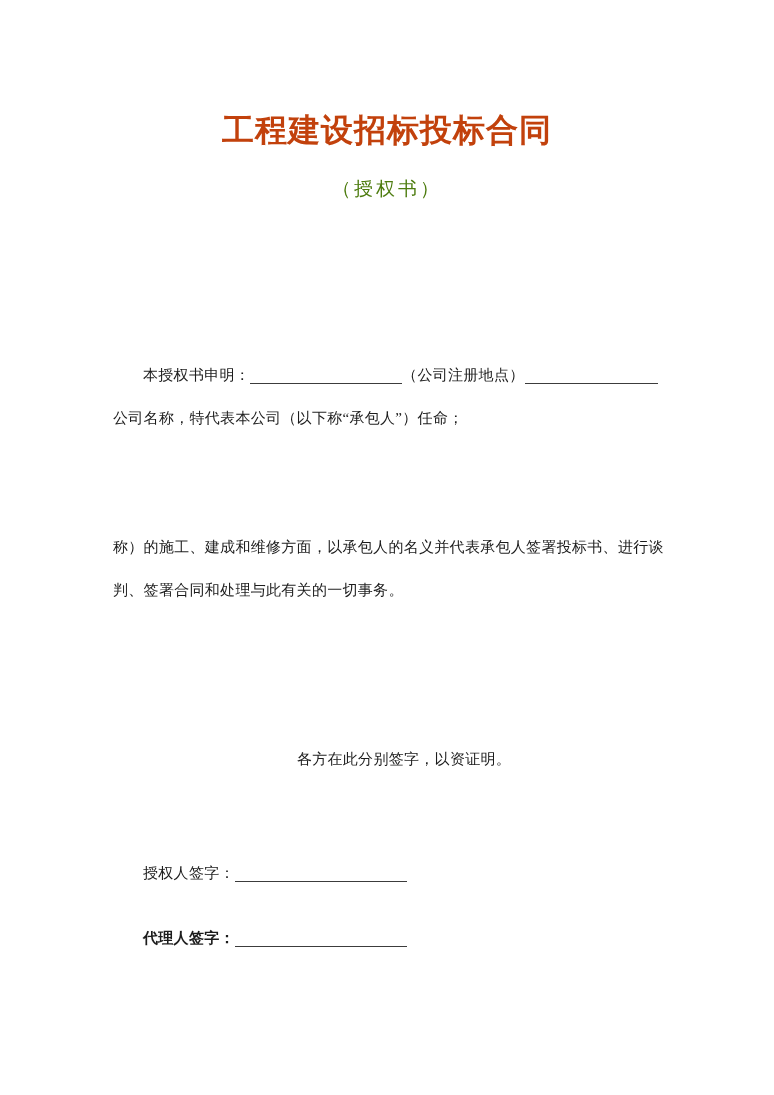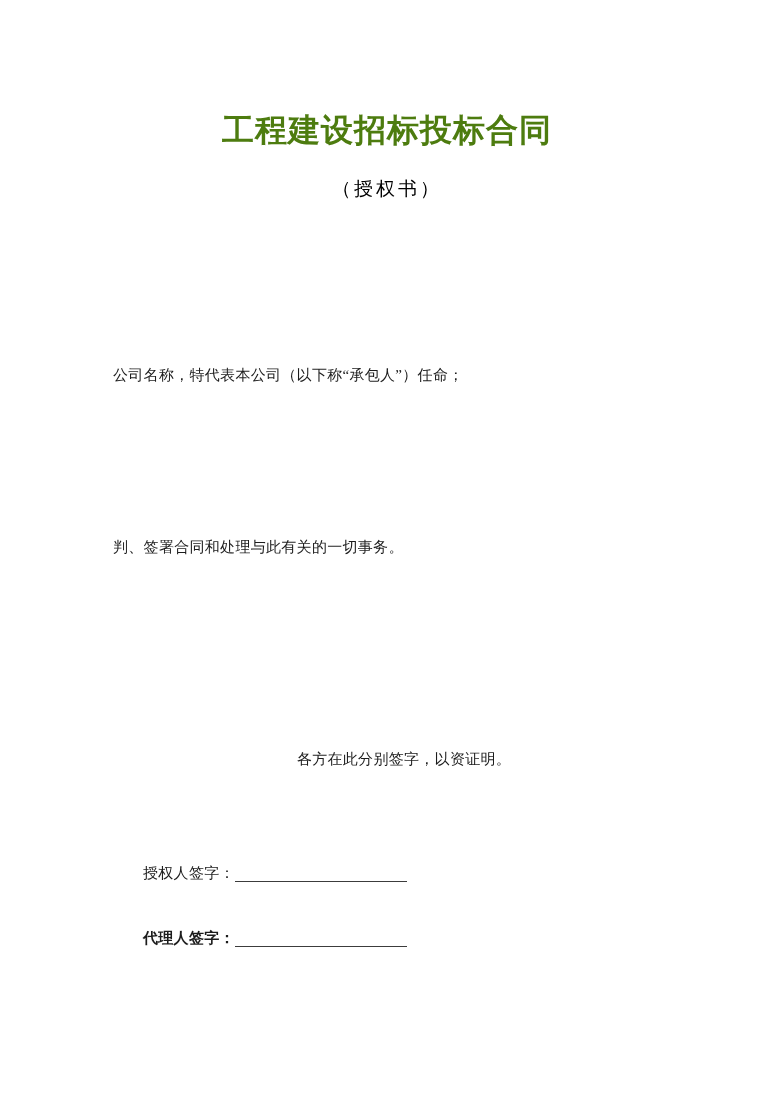--- a/index.html
+++ b/index.html
@@ -20,31 +20,31 @@
     position: absolute;
     top: 90px;
     left: 0;
     width: 774px;
     text-align: center;
     font-family: "Liberation Sans", "DejaVu Sans", sans-serif;
     font-weight: 700;
     font-size: 32px;
     line-height: 1.2;
     letter-spacing: 1px;
-    color: #4d7c0f;
+    color: #c2410c;
   }
   .doc-subtitle {
     position: absolute;
     top: 176px;
     left: 0;
     width: 774px;
     text-align: center;
     font-size: 19px;
     letter-spacing: 3px;
-    color: #000000;
+    color: #4d7c0f;
   }
   .para {
     position: absolute;
     left: 113px;
     width: 552px;
     font-size: 15px;
     line-height: 43px;
     color: #1c1c1c;
   }
   .line {
@@ -65,23 +65,25 @@
   }
 </style>
 </head>
 <body>
 
 <div class="page">
   <h1 class="doc-title">工程建设招标投标合同</h1>
   <div class="doc-subtitle">（授权书）</div>
   <div id="doc-body">
       <div class="para" style="top: 354px;">
+        <div class="line indent"><span class="seg-text">本授权书申明：</span><span class="seg-blank" style="width: 152px;"></span><span class="seg-text">（公司注册地点）</span><span class="seg-blank" style="width: 133px;"></span></div>
         <div class="line"><span class="seg-text">公司名称，特代表本公司（以下称“承包人”）任命；</span></div>
       </div>
       <div class="para" style="top: 526px;">
+        <div class="line"><span class="seg-text">称）的施工、建成和维修方面，以承包人的名义并代表承包人签署投标书、进行谈</span></div>
         <div class="line"><span class="seg-text">判、签署合同和处理与此有关的一切事务。</span></div>
       </div>
       <div class="para" style="top: 738px; text-align: center;">
         <div class="line indent"><span class="seg-text">各方在此分别签字，以资证明。</span></div>
       </div>
       <div class="para" style="top: 852px;">
         <div class="line indent"><span class="seg-text">授权人签字：</span><span class="seg-blank" style="width: 172px;"></span></div>
       </div>
       <div class="para" style="top: 917px; font-weight: bold;">
         <div class="line indent"><span class="seg-text">代理人签字：</span><span class="seg-blank" style="width: 172px;"></span></div>

